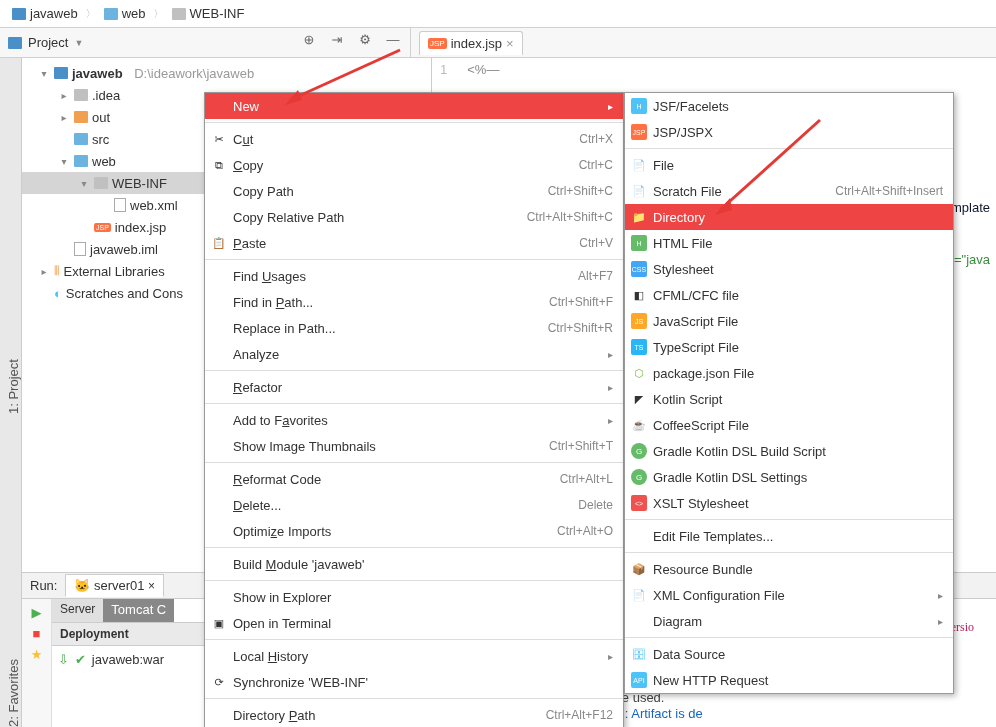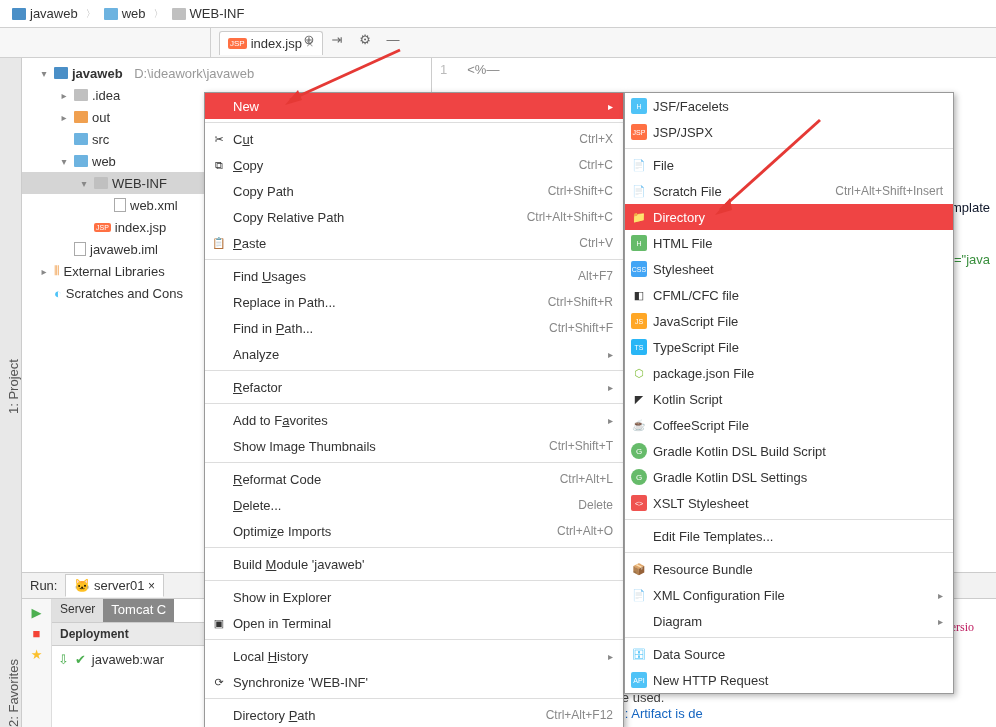--- a/index.html
+++ b/index.html
@@ -66,20 +66,25 @@
       <span>web</span>
     </span>
   <span class="sep">〉</span>
   <span class="crumb">
       <span class="folder-icon f-gray"></span>
       <span>WEB-INF</span>
     </span>
 </div>
 
 <div class="toolbar-row">
+  <div class="project-label">
+    <span class="folder-icon f-dblue"></span>
+    <span>Project</span>
+    <span style="font-size:9px;color:#888">▼</span>
+  </div>
   <div class="toolbar-icons" style="position:absolute;left:300px;top:32px;display:flex;gap:10px">
     <span>⊕</span>
     <span>⇥</span>
     <span>⚙</span>
     <span>—</span>
   </div>
   <div class="tab-area" style="margin-left:210px">
     <div class="tab">
       <span style="background:#ff7043;color:#fff;font-size:8px;padding:1px 2px;border-radius:2px">JSP</span>
       <span>index.jsp</span>
@@ -181,26 +186,26 @@
       <span class="menu-icon">📋</span>
       <span><span class="underline">P</span>aste</span>
       <span class="shortcut">Ctrl+V</span>
     </div>
   <div class="menu-sep"></div>
   <div class="menu-row">
       <span>Find <span class="underline">U</span>sages</span>
       <span class="shortcut">Alt+F7</span>
     </div>
   <div class="menu-row">
+      <span>Find in <span class="underline">P</span>ath...</span>
+      <span class="shortcut">Ctrl+Shift+F</span>
+    </div>
+  <div class="menu-row">
       <span>Replace in Path...</span>
       <span class="shortcut">Ctrl+Shift+R</span>
-    </div>
-  <div class="menu-row">
-      <span>Find in <span class="underline">P</span>ath...</span>
-      <span class="shortcut">Ctrl+Shift+F</span>
     </div>
   <div class="menu-row">
       <span>Analyze</span>
       <span class="arrow">▸</span>
     </div>
   <div class="menu-sep"></div>
   <div class="menu-row">
       <span><span class="underline">R</span>efactor</span>
       <span class="arrow">▸</span>
     </div>

